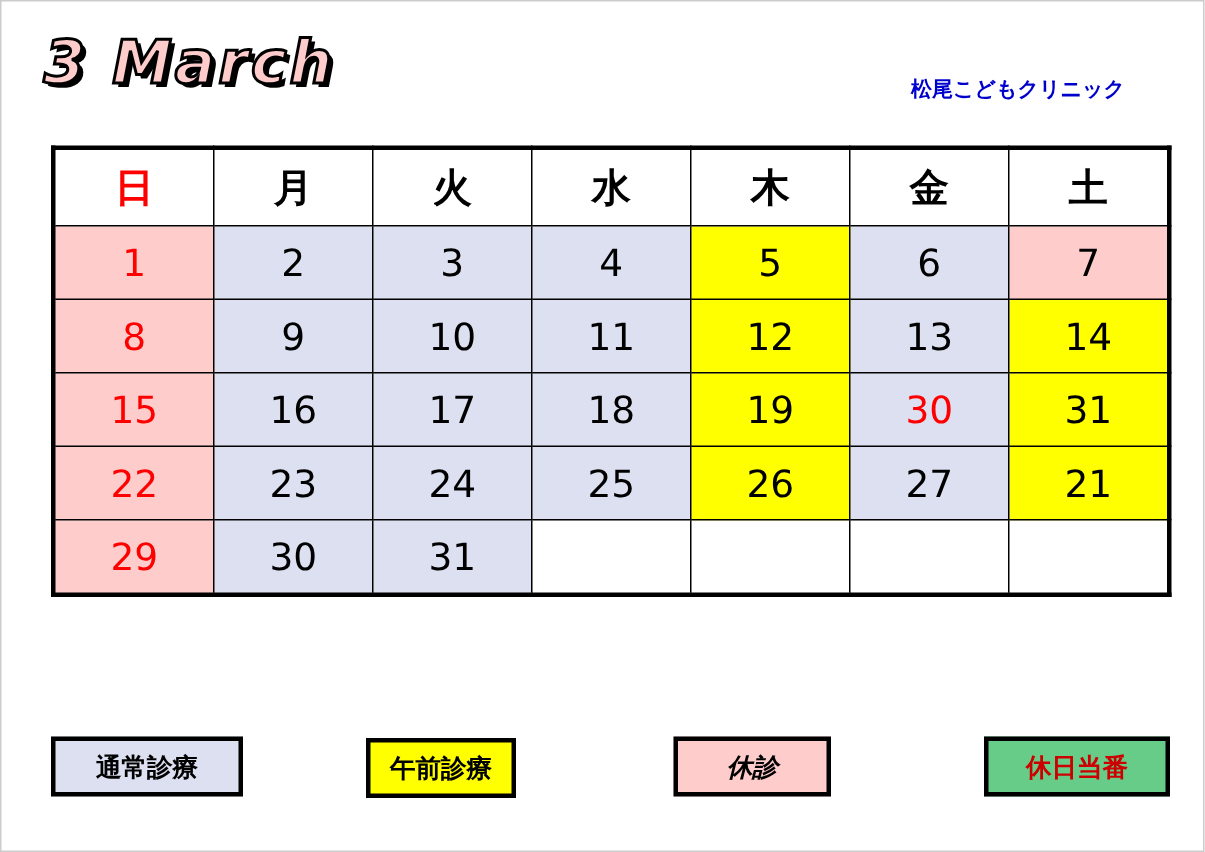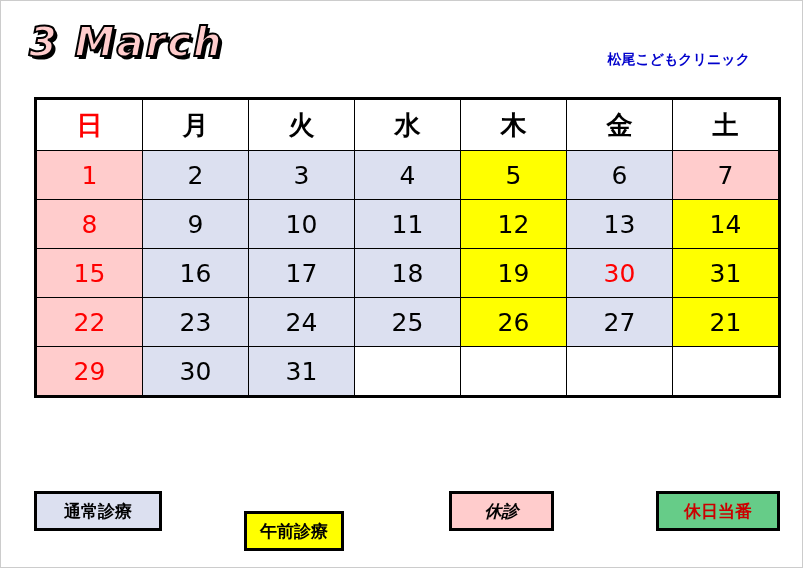--- a/index.html
+++ b/index.html
@@ -97,21 +97,21 @@
     align-items: center;
     justify-content: center;
     font-family: "DejaVu Sans", sans-serif;
     font-size: 17px;
     font-weight: bold;
     color: #000000;
     box-sizing: border-box;
     white-space: nowrap;
   }
   #legend-0 { left: 33px;  top: 490px; width: 128px; background: #dce0f0; }
-  #legend-1 { left: 243px; top: 510px; width: 100px; background: #ffff00; }
+  #legend-1 { left: 243px; top: 491px; width: 100px; background: #ffff00; }
   #legend-2 { left: 448px; top: 490px; width: 105px; background: #ffcccc; font-style: italic; }
   #legend-3 { left: 655px; top: 490px; width: 124px; background: #66cc88; color: #cc0000; }
 </style>
 </head>
 <body>
 
 <div id="page">
 
   <div class="title">3  March</div>
 

